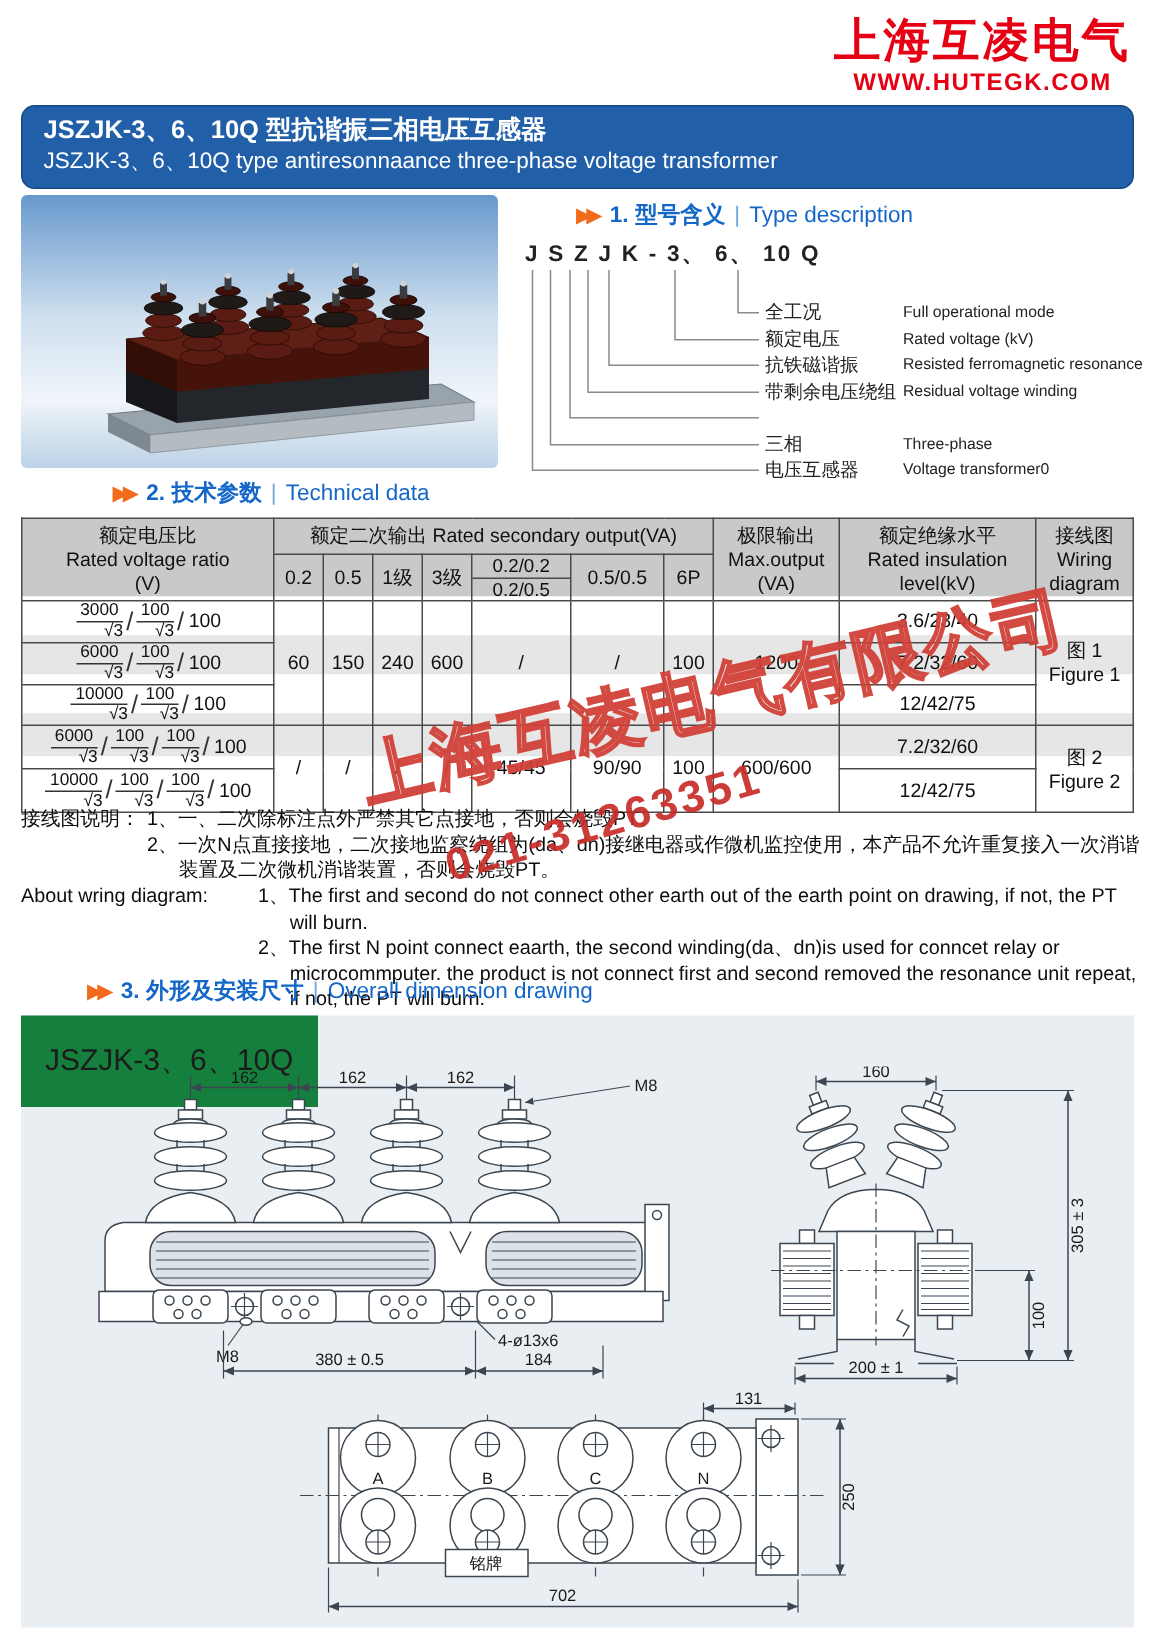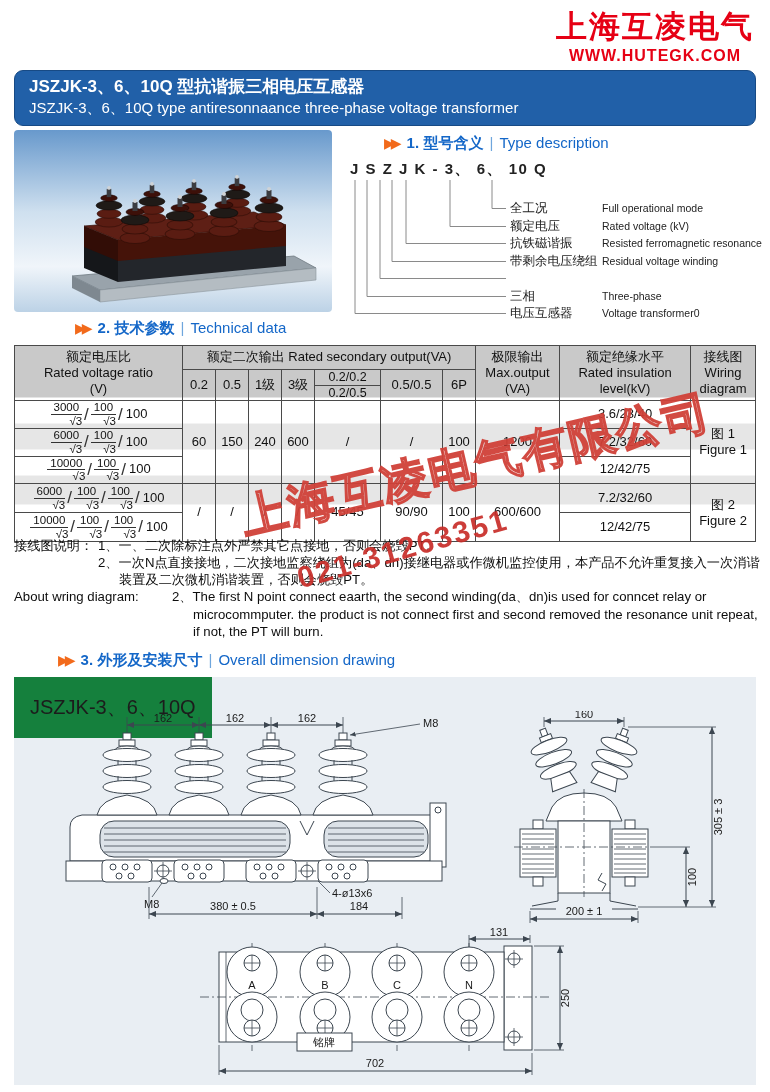--- a/index.html
+++ b/index.html
@@ -325,20 +325,21 @@
     <div class="nrow">
       <div class="nlab-cn">接线图说明：</div>
       <div class="nitems">
         <div class="hang">1、一、二次除标注点外严禁其它点接地，否则会烧毁PT。</div>
         <div class="hang">2、一次N点直接接地，二次接地监察绕组为(da、dn)接继电器或作微机监控使用，本产品不允许重复接入一次消谐装置及二次微机消谐装置，否则会烧毁PT。</div>
       </div>
     </div>
     <div class="nrow">
       <div class="nlab-en">About wring diagram:</div>
       <div class="nitems">
+        <div class="hang">1、The first and second do not connect other earth out of the earth point on drawing, if not, the PT will burn.</div>
         <div class="hang">2、The first N point connect eaarth, the second winding(da、dn)is used for conncet relay or microcommputer. the product is not connect first and second removed the resonance unit repeat, if not, the PT will burn.</div>
       </div>
     </div>
   </div>
 
   <div class="sec-head" style="left:14px;top:651px;">
     <span class="arrows">▶▶</span><span class="sec-no">3.</span>
     <span class="sec-cn">外形及安装尺寸</span><span class="sec-sep">|</span><span class="sec-en">Overall dimension drawing</span>
   </div>
 

